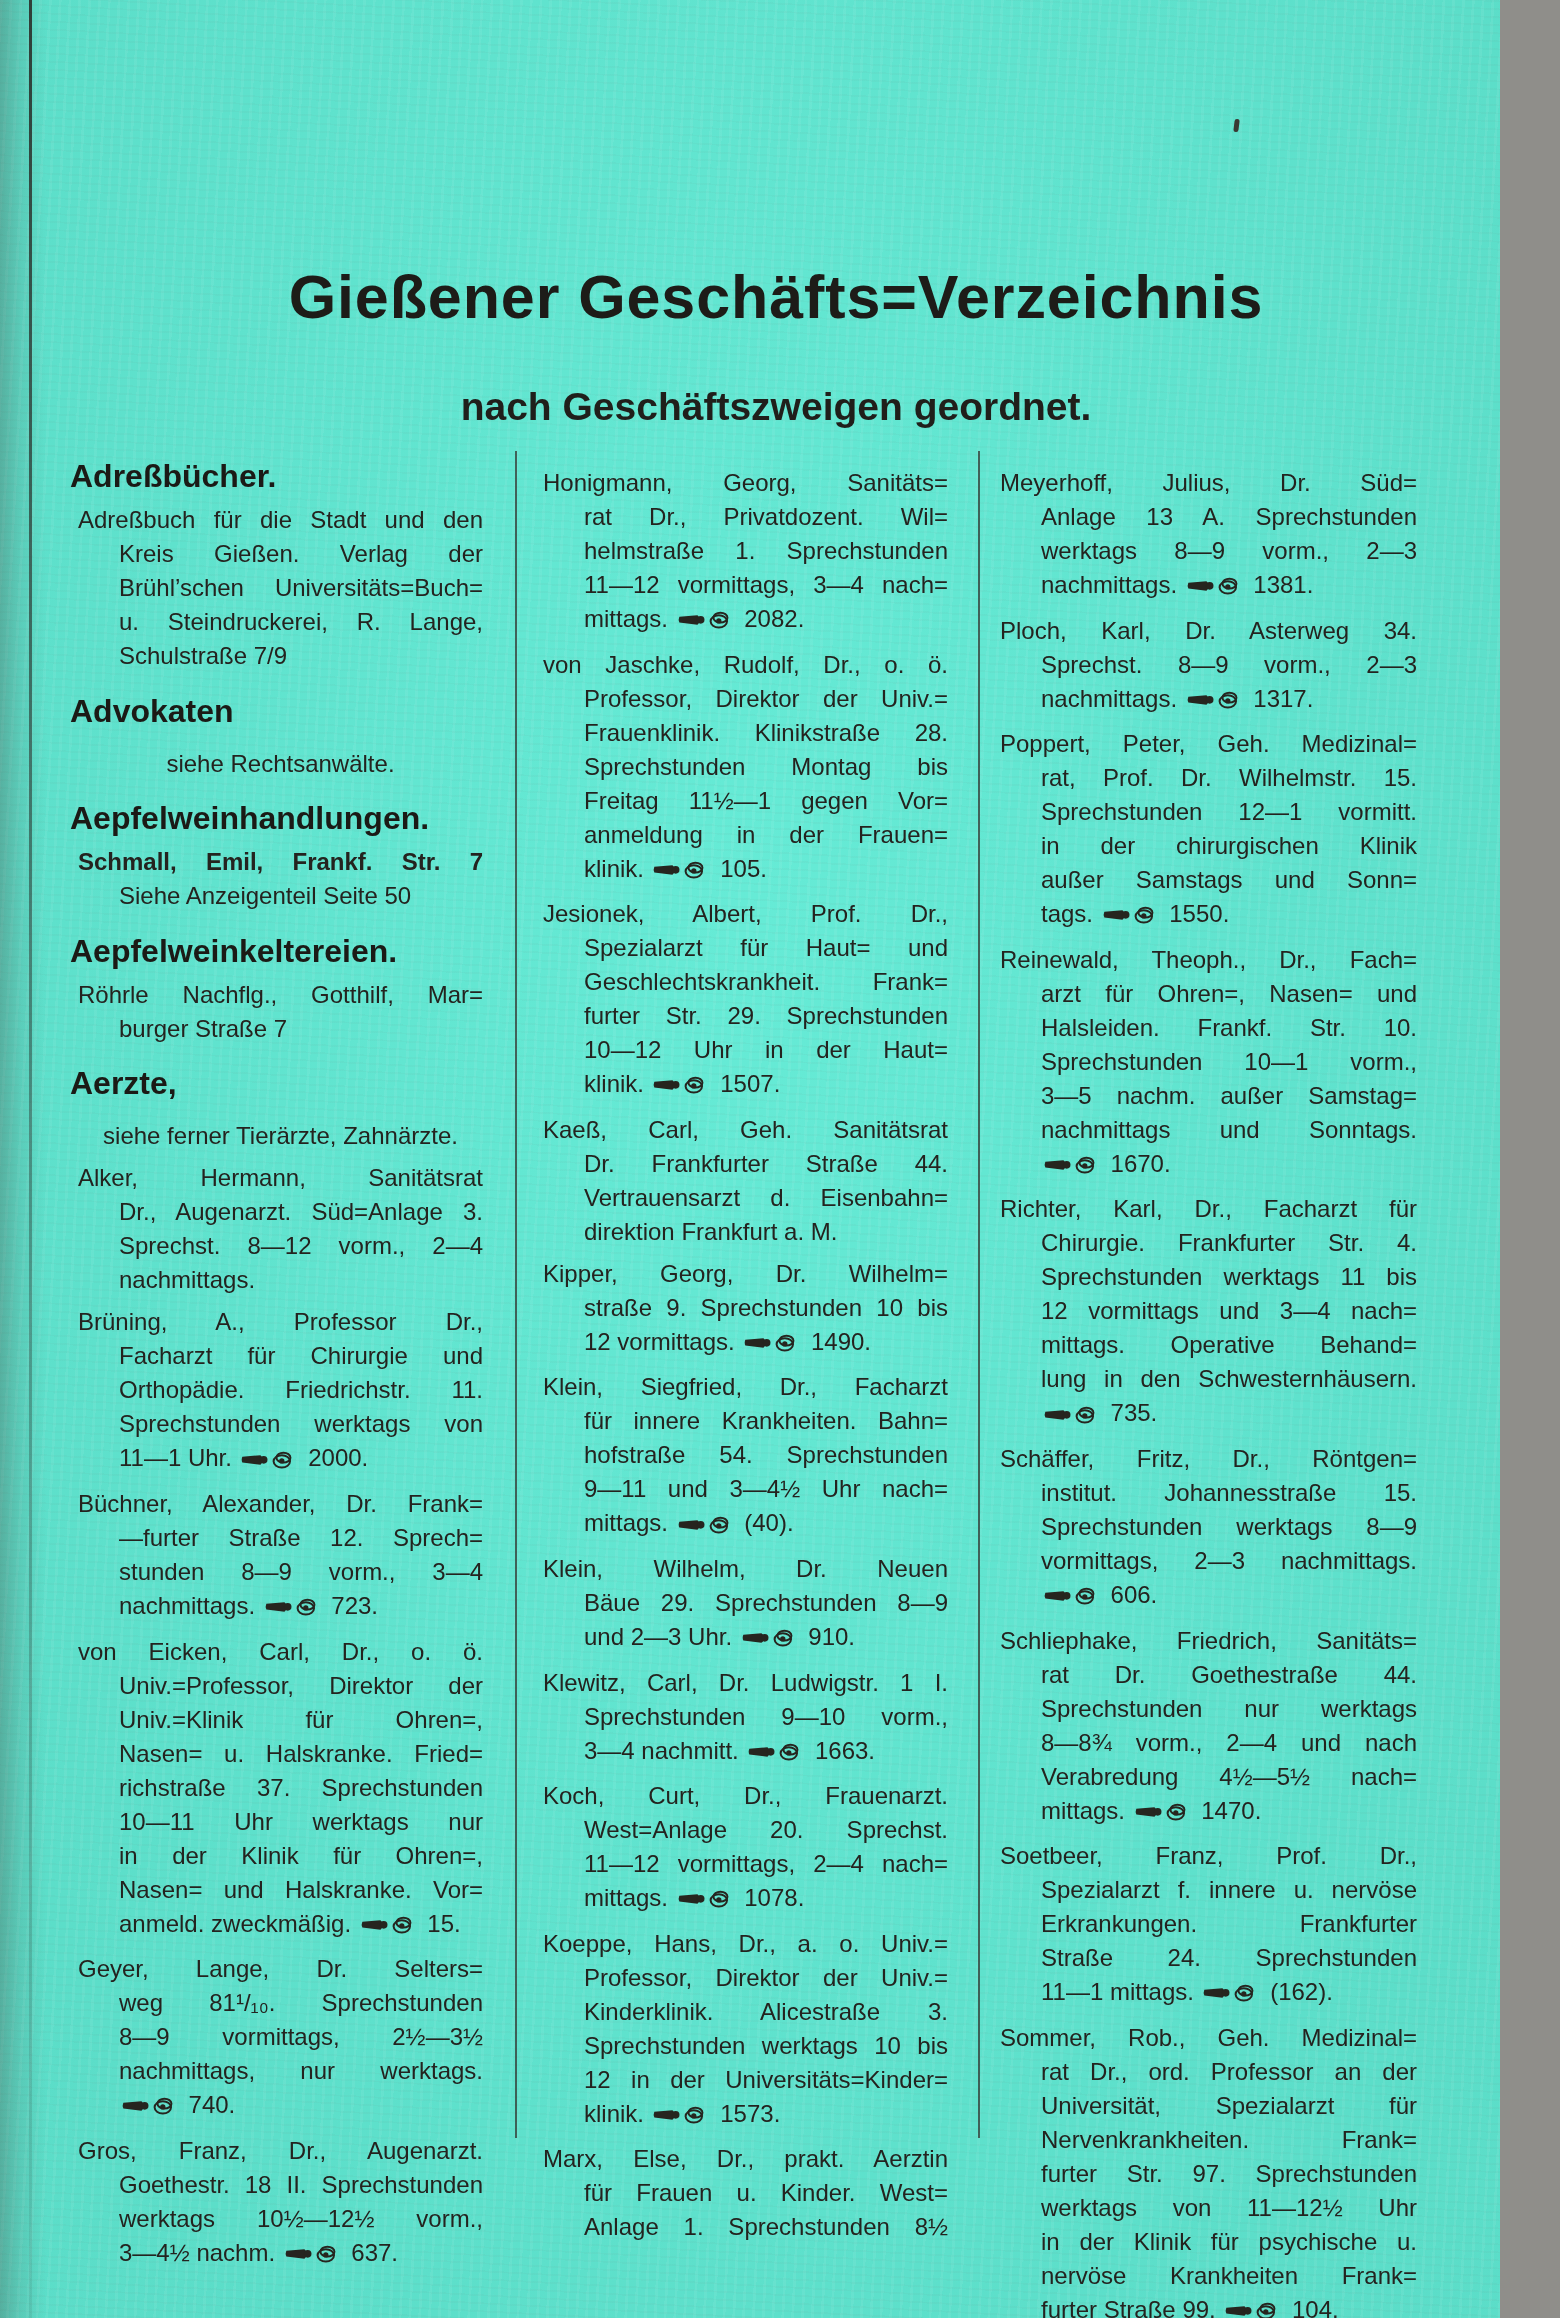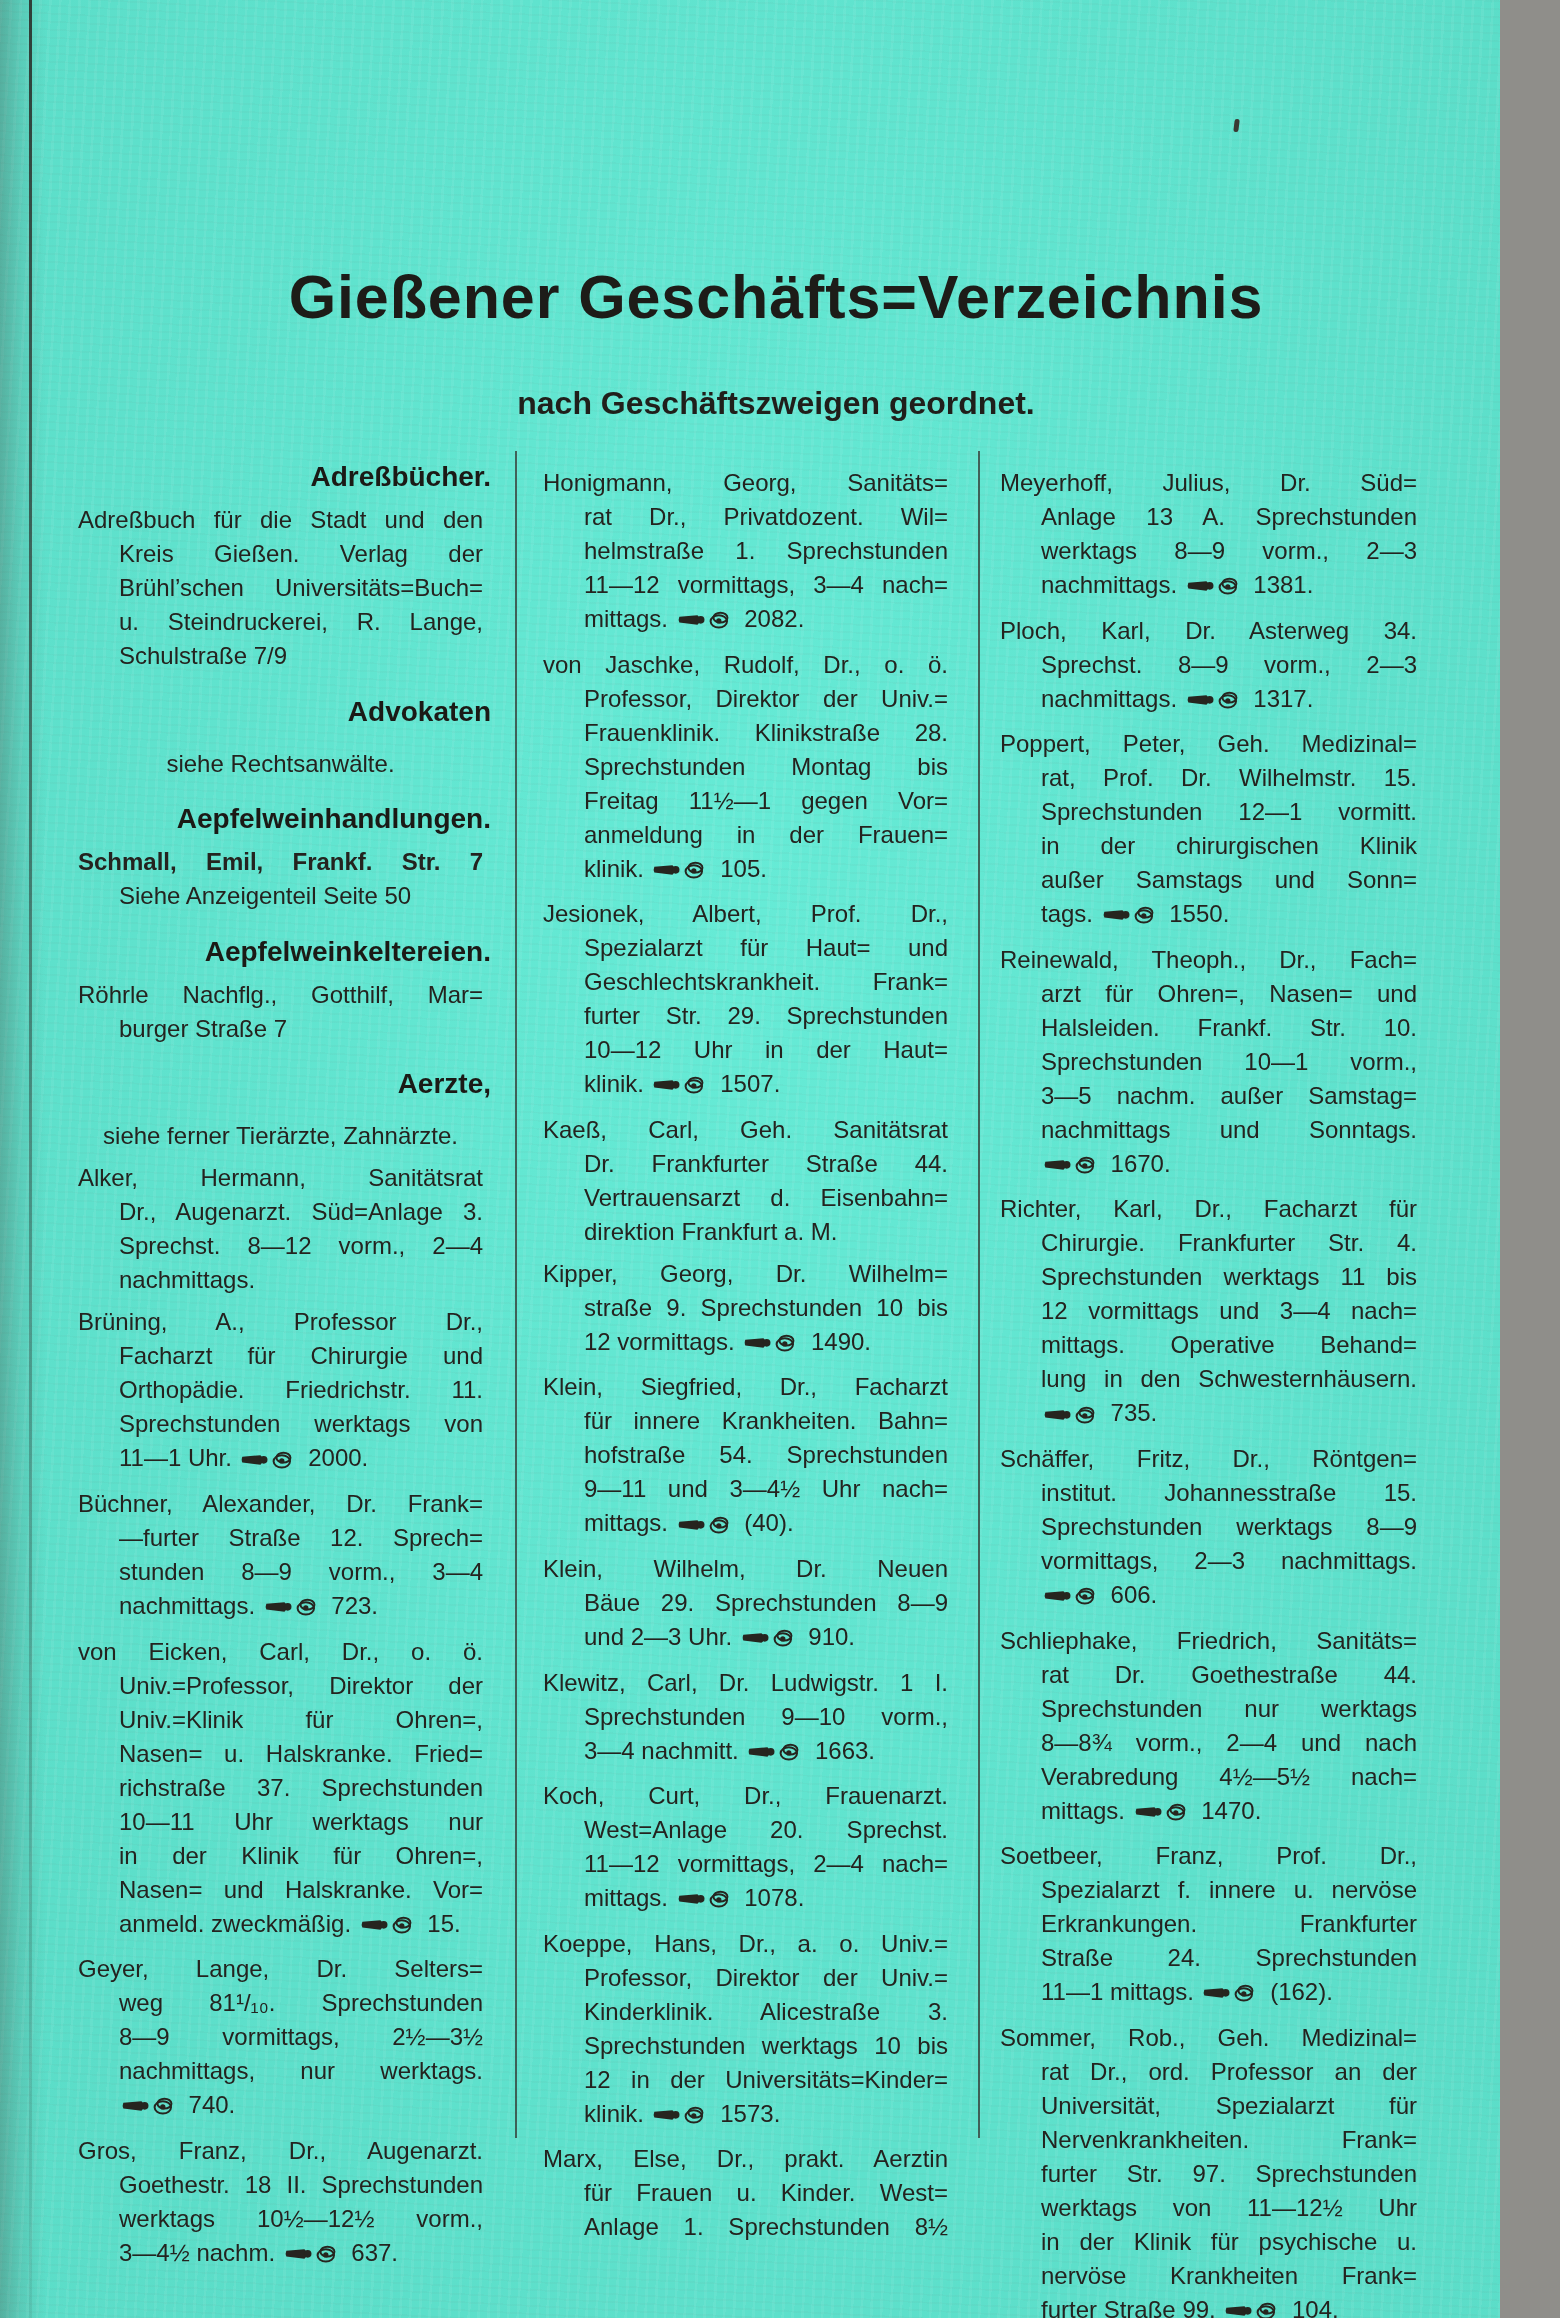--- a/index.html
+++ b/index.html
@@ -30,35 +30,35 @@
     position:absolute;left:1234px;top:119px;width:4.5px;height:13.4px;
     background:#3a3833;border-radius:2.7px;transform:rotate(7deg);
   }
   .page-title{
     position:absolute;top:262px;left:0;width:1552px;
     text-align:center;font-size:61px;font-weight:bold;letter-spacing:0.9px;
     color:#1d1c18;
   }
   .page-subtitle{
     position:absolute;top:385px;left:0;width:1552px;
-    text-align:center;font-size:32px;font-weight:bold;
+    text-align:center;font-size:39px;font-weight:bold;
     color:#201f1b;
   }
   .rule{
     position:absolute;top:451px;height:1687px;width:1.8px;
     background:rgba(48,46,42,.72);
   }
   .rule.r1{left:515px;}
   .rule.r2{left:978px;}
   .col{position:absolute;top:458px;font-size:24px;line-height:34px;}
   .col.c1{left:70px;  width:421px;}
   .col.c2{left:535px; width:421px;}
   .col.c3{left:992px;width:433px;}
   .heading{
-    text-align:right;font-weight:bold;font-size:28px;line-height:37px;
+    text-align:left;font-weight:bold;font-size:32px;line-height:37px;
     margin:19.6px 0 5.4px;color:#1b1a16;
   }
   .block:first-child .heading, .heading:first-child{margin-top:0;}
   .note{text-align:center;line-height:34px;margin-top:17px;}
   .entry{margin:8px;}
   .line{
     text-align:justify;text-align-last:justify;
     padding-left:41px;
   }
   .line.first{padding-left:0;}

